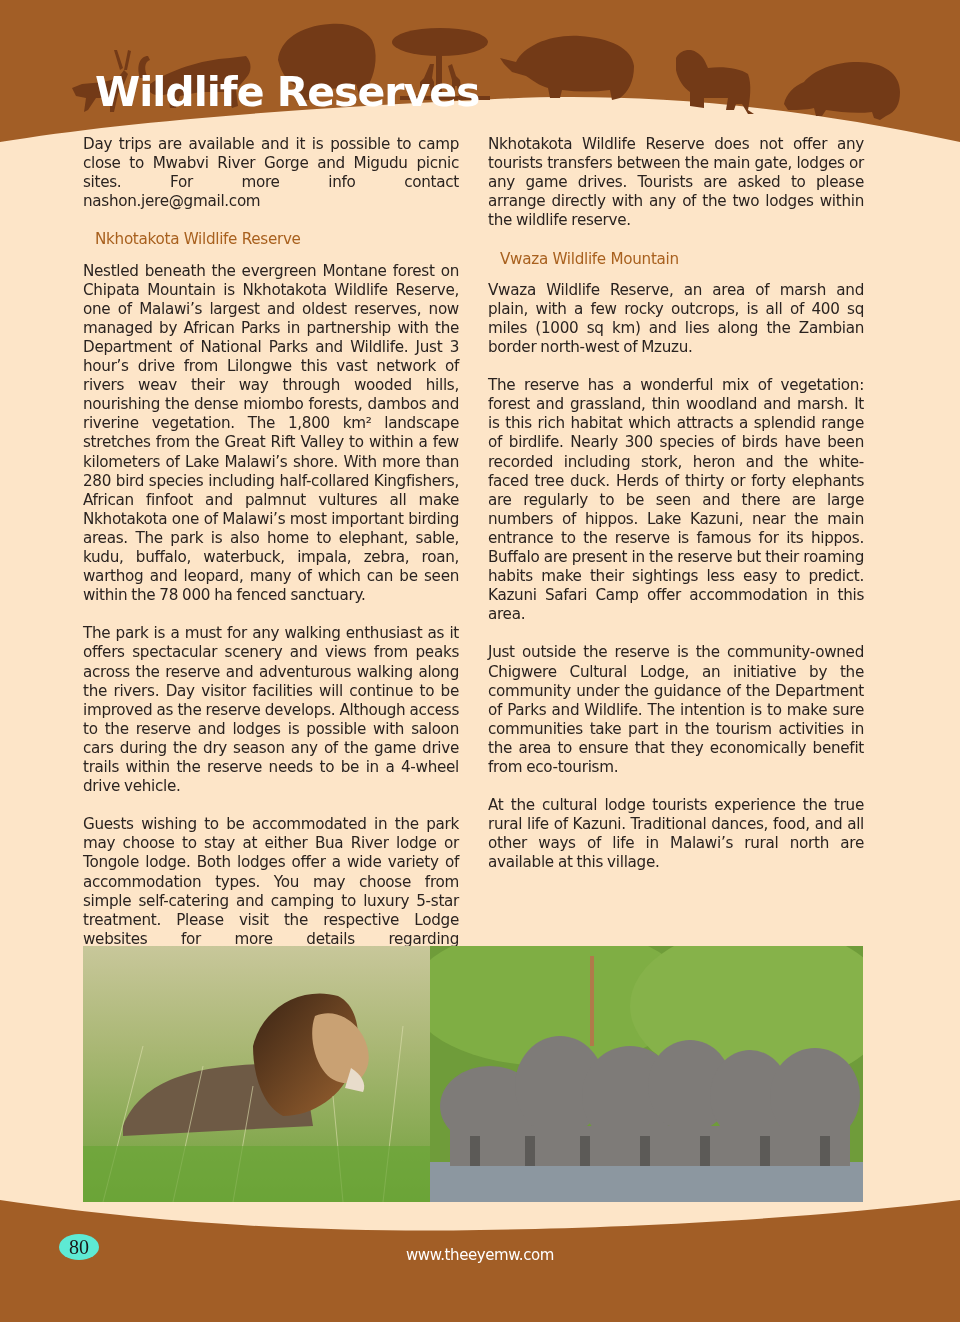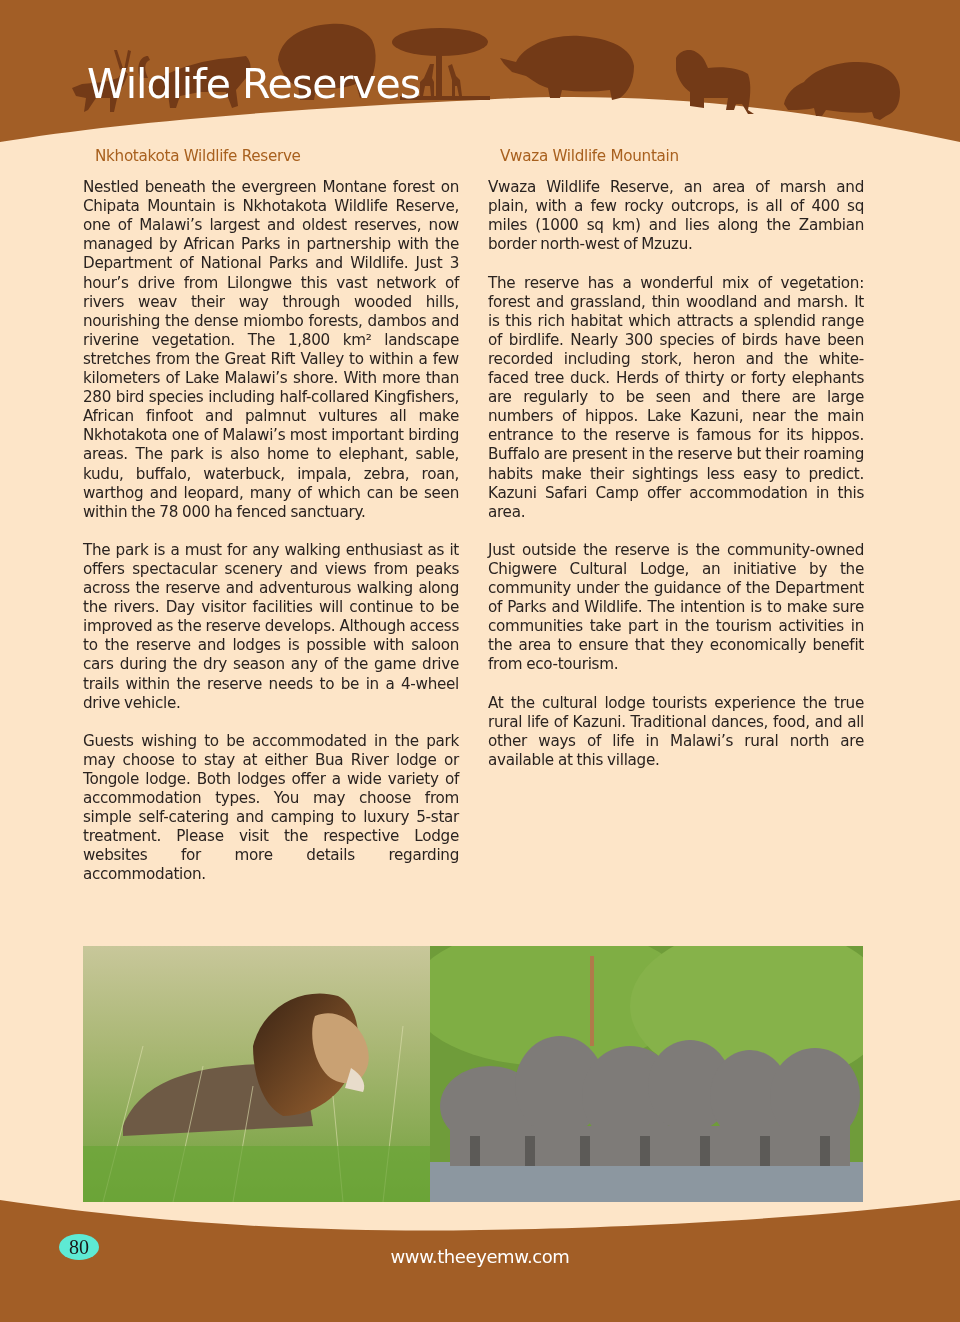--- a/index.html
+++ b/index.html
@@ -1,31 +1,31 @@
 <!DOCTYPE html>
 <html><head>
 <meta charset="utf-8">
 <style>
   html, body { margin: 0; padding: 0; }
   body { width: 960px; height: 1322px; position: relative; overflow: hidden; background: #fde5c8; font-family: "DejaVu Sans", sans-serif; }
   .header-bg { position: absolute; left: 0; top: 0; width: 960px; height: 160px; }
   .footer-bg { position: absolute; left: 0; top: 1180px; width: 960px; height: 142px; }
-  .page-title { position: absolute; left: 83px; top: 54px; margin: 4px; font-size: 41px; font-weight: normal; color: #ffffff; letter-spacing: -1px; line-height: 52px; white-space: nowrap; }
+  .page-title { position: absolute; left: 83px; top: 54px; margin: 12px; font-size: 41px; font-weight: bold; color: #ffffff; letter-spacing: -1px; line-height: 52px; white-space: nowrap; }
   .column { position: absolute; top: 135px; width: 376px; font-size: 15.2px; line-height: 19.1px; color: #2a2320; }
   .col-left { left: 83px; }
   .col-right { left: 488px; }
   .column p { margin: 0 0 19.1px 0; text-align: justify; letter-spacing: -0.3px; word-spacing: -0.5px; }
   .column h2 { margin: 12px; font-size: 15.2px; font-weight: normal; color: #a8601e; line-height: 19.1px; letter-spacing: -0.3px; }
   .column h2 + p { margin-top: 8px; }
   .photos { position: absolute; left: 83px; top: 946px; width: 780px; height: 256px; display: flex; }
   .photo-lion { width: 347px; height: 256px; position: relative; overflow: hidden; }
   .photo-elephants { width: 433px; height: 256px; position: relative; overflow: hidden; }
   .photo-lion svg, .photo-elephants svg { display: block; width: 100%; height: 100%; }
   .page-number { position: absolute; left: 59px; top: 1234px; width: 40px; height: 26px; border-radius: 50%; background: #5eead4; color: #1a1a1a; font-family: "Liberation Serif", serif; font-size: 20px; line-height: 26px; text-align: center; }
-  .footer-url { position: absolute; left: 0; width: 960px; top: 1246px; text-align: center; color: #ffffff; font-size: 18px; letter-spacing: -0.4px; }
+  .footer-url { position: absolute; left: 0; width: 960px; top: 1246px; text-align: center; color: #ffffff; font-size: 15px; letter-spacing: -0.4px; }
 </style>
 </head>
 <body>
 
 <svg class="header-bg" viewBox="0 0 960 160" preserveAspectRatio="none">
   <path d="M0,0 H960 V142 C760,98 600,92 480,100 C300,108 120,122 0,142 Z" fill="#a25e26"></path>
   <g fill="#733a17">
 
     <g>
       <path d="M72,88 L82,84 L104,82 L118,78 L124,70 L128,74 L124,84 L118,94 L114,112 L110,112 L110,98 L96,98 L88,110 L84,112 L86,98 L76,96 Z"></path>
@@ -62,27 +62,29 @@
 
     <g>
       <path d="M784,104 C786,94 794,86 804,82 C814,70 834,62 858,62 C884,62 900,74 900,92 C900,104 896,112 886,116 L880,120 L874,118 L872,112 C856,114 840,112 826,110 L822,116 L816,116 L814,108 C806,110 794,110 788,110 Z"></path>
     </g>
   </g>
 </svg>
 
 <h1 class="page-title">Wildlife Reserves</h1>
 
 <div class="column col-left">
+  <p>Day trips are available and it is possible to camp close to Mwabvi River Gorge and Migudu picnic sites. For more info contact nashon.jere@gmail.com</p>
   <h2>Nkhotakota Wildlife Reserve</h2>
   <p>Nestled beneath the evergreen Montane forest on Chipata Mountain is Nkhotakota Wildlife Reserve, one of Malawi’s largest and oldest reserves, now managed by African Parks in partnership with the Department of National Parks and Wildlife. Just 3 hour’s drive from Lilongwe this vast network of rivers weav their way through wooded hills, nourishing the dense miombo forests, dambos and riverine vegetation. The 1,800 km² landscape stretches from the Great Rift Valley to within a few kilometers of Lake Malawi’s shore. With more than 280 bird species including half-collared Kingfishers, African finfoot and palmnut vultures all make Nkhotakota one of Malawi’s most important birding areas. The park is also home to elephant, sable, kudu, buffalo, waterbuck, impala, zebra, roan, warthog and leopard, many of which can be seen within the 78 000 ha fenced sanctuary.</p>
   <p>The park is a must for any walking enthusiast as it offers spectacular scenery and views from peaks across the reserve and adventurous walking along the rivers. Day visitor facilities will continue to be improved as the reserve develops. Although access to the reserve and lodges is possible with saloon cars during the dry season any of the game drive trails within the reserve needs to be in a 4-wheel drive vehicle.</p>
   <p>Guests wishing to be accommodated in the park may choose to stay at either Bua River lodge or Tongole lodge. Both lodges offer a wide variety of accommodation types. You may choose from simple self-catering and camping to luxury 5-star treatment. Please visit the respective Lodge websites for more details regarding accommodation.</p>
 </div>
 
 <div class="column col-right">
+  <p>Nkhotakota Wildlife Reserve does not offer any tourists transfers between the main gate, lodges or any game drives. Tourists are asked to please arrange directly with any of the two lodges within the wildlife reserve.</p>
   <h2>Vwaza Wildlife Mountain</h2>
   <p>Vwaza Wildlife Reserve, an area of marsh and plain, with a few rocky outcrops, is all of 400 sq miles (1000 sq km) and lies along the Zambian border north-west of Mzuzu.</p>
   <p>The reserve has a wonderful mix of vegetation: forest and grassland, thin woodland and marsh. It is this rich habitat which attracts a splendid range of birdlife. Nearly 300 species of birds have been recorded including stork, heron and the white-faced tree duck. Herds of thirty or forty elephants are regularly to be seen and there are large numbers of hippos. Lake Kazuni, near the main entrance to the reserve is famous for its hippos. Buffalo are present in the reserve but their roaming habits make their sightings less easy to predict. Kazuni Safari Camp offer accommodation in this area.</p>
   <p>Just outside the reserve is the community-owned Chigwere Cultural Lodge, an initiative by the community under the guidance of the Department of Parks and Wildlife. The intention is to make sure communities take part in the tourism activities in the area to ensure that they economically benefit from eco-tourism.</p>
   <p>At the cultural lodge tourists experience the true rural life of Kazuni. Traditional dances, food, and all other ways of life in Malawi’s rural north are available at this village.</p>
 </div>
 
 <div class="photos">
   <div class="photo-lion">
     <svg viewBox="0 0 347 256" preserveAspectRatio="none">

